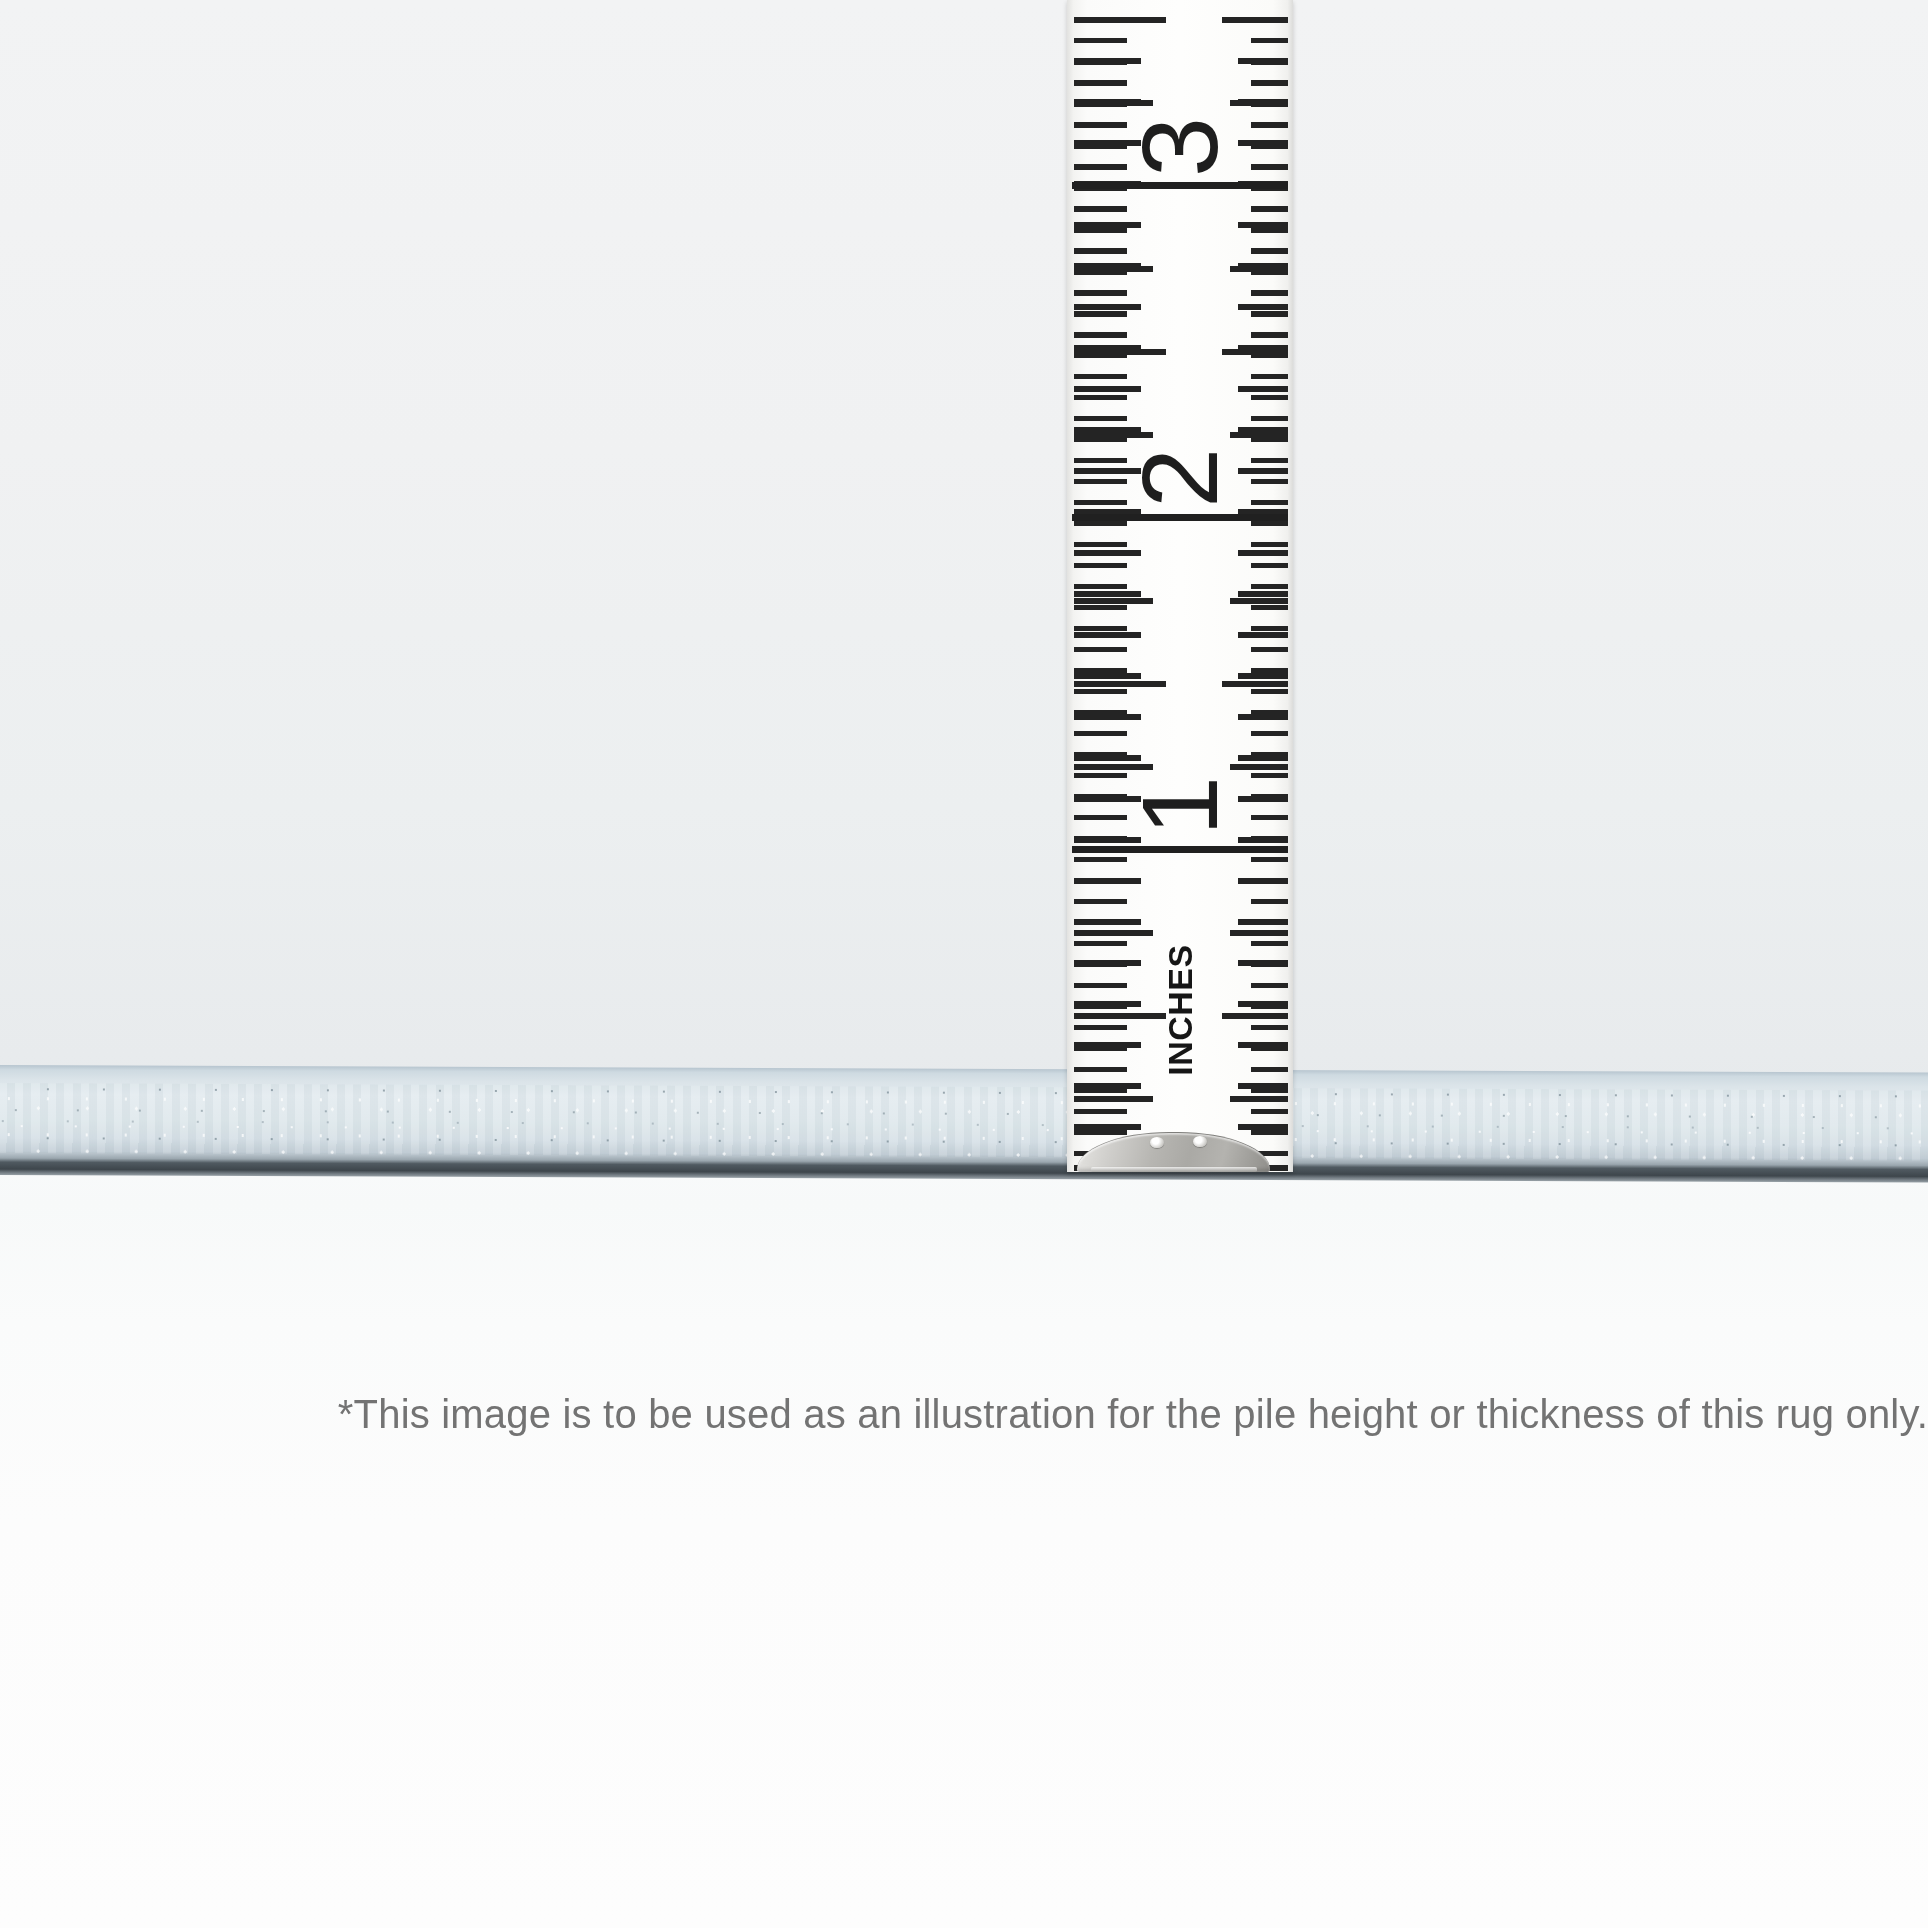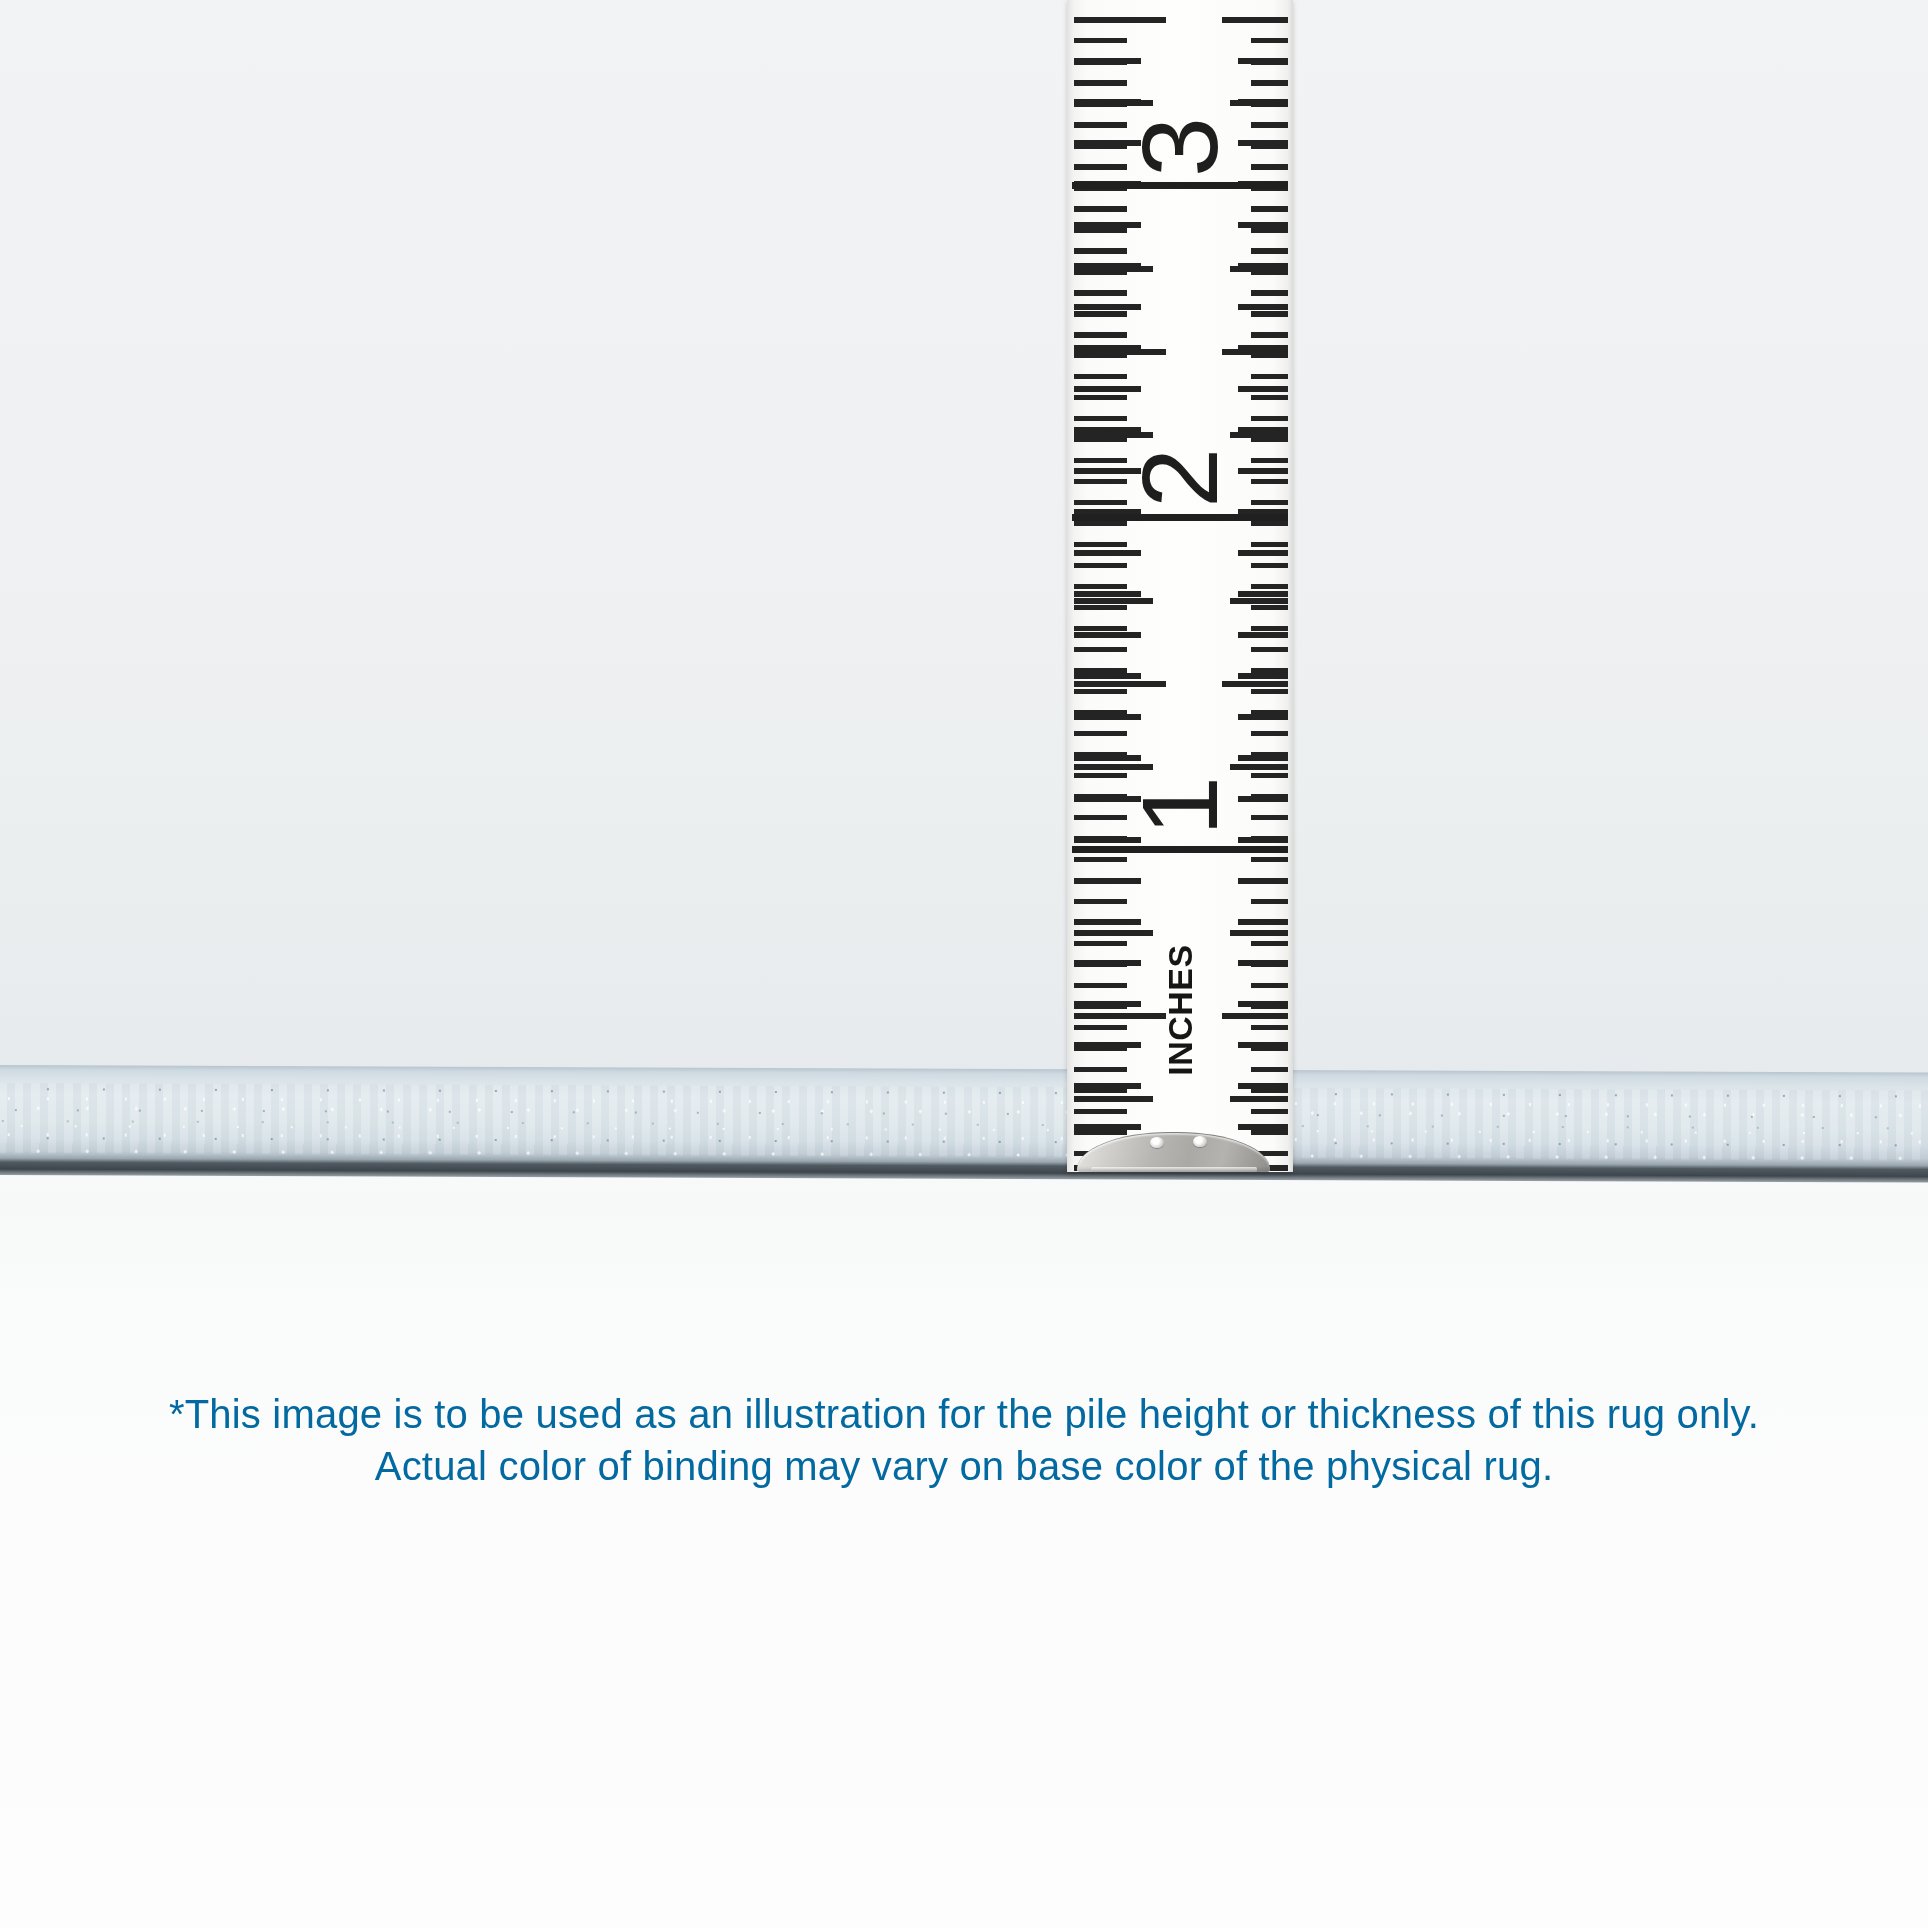--- a/index.html
+++ b/index.html
@@ -89,22 +89,22 @@
   }
   .rivet{
     position:absolute;width:13.8px;height:11px;border-radius:50%;
     background:radial-gradient(circle at 40% 35%,#ffffff 0 30%,#d9d8d5 60%,#a6a5a1 100%);
     box-shadow:0 0.9px 0.9px rgba(0,0,0,.28);
   }
   .rivet.r1{left:73px;top:3.7px;}
   .rivet.r2{left:116px;top:2.8px;}
   
   .caption{
-    position:absolute;left:0;right:0;top:1388px;text-align:center;z-index:8;
-    color:#0369a1;font-size:40px;line-height:52px;letter-spacing:0.2px;
+    position:absolute;left:0;right:0;top:1388px;text-align:right;z-index:8;
+    color:#737373;font-size:40px;line-height:52px;letter-spacing:0.2px;
     font-family:"Liberation Sans",sans-serif;
   }
 </style>
 </head>
 <body>
 
 <div id="canvas">
 
   <div class="wall"></div>
   <div class="floor"></div>
@@ -140,17 +140,16 @@
 
     <div class="tab-shadow"></div>
     <div class="metal-tab">
       <div class="rivet r1"></div>
       <div class="rivet r2"></div>
     </div>
   </div>
 
   <div class="caption">
     <div>*This image is to be used as an illustration for the pile height or thickness of this rug only.</div>
-    <div>Actual color of binding may vary on base color of the physical rug.</div>
   </div>
 
 </div>
 
 
 </body></html>

